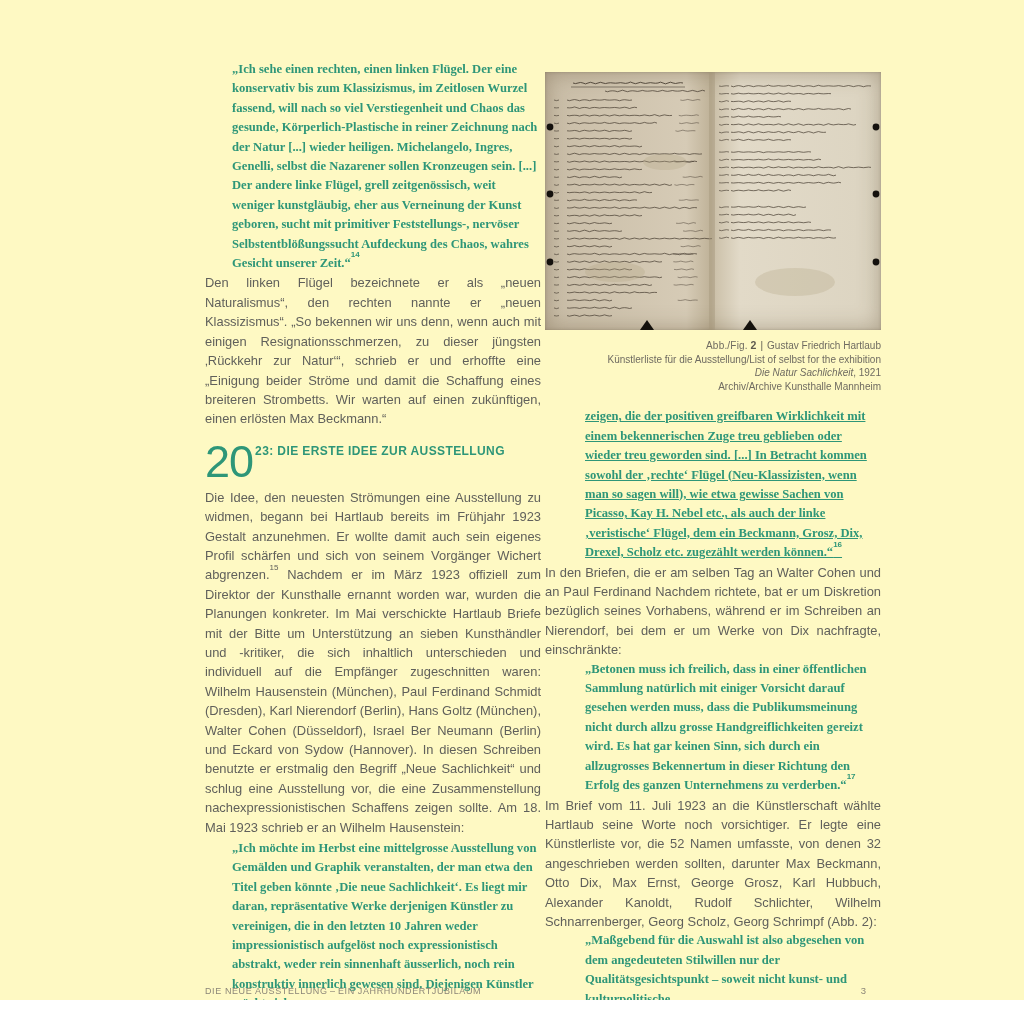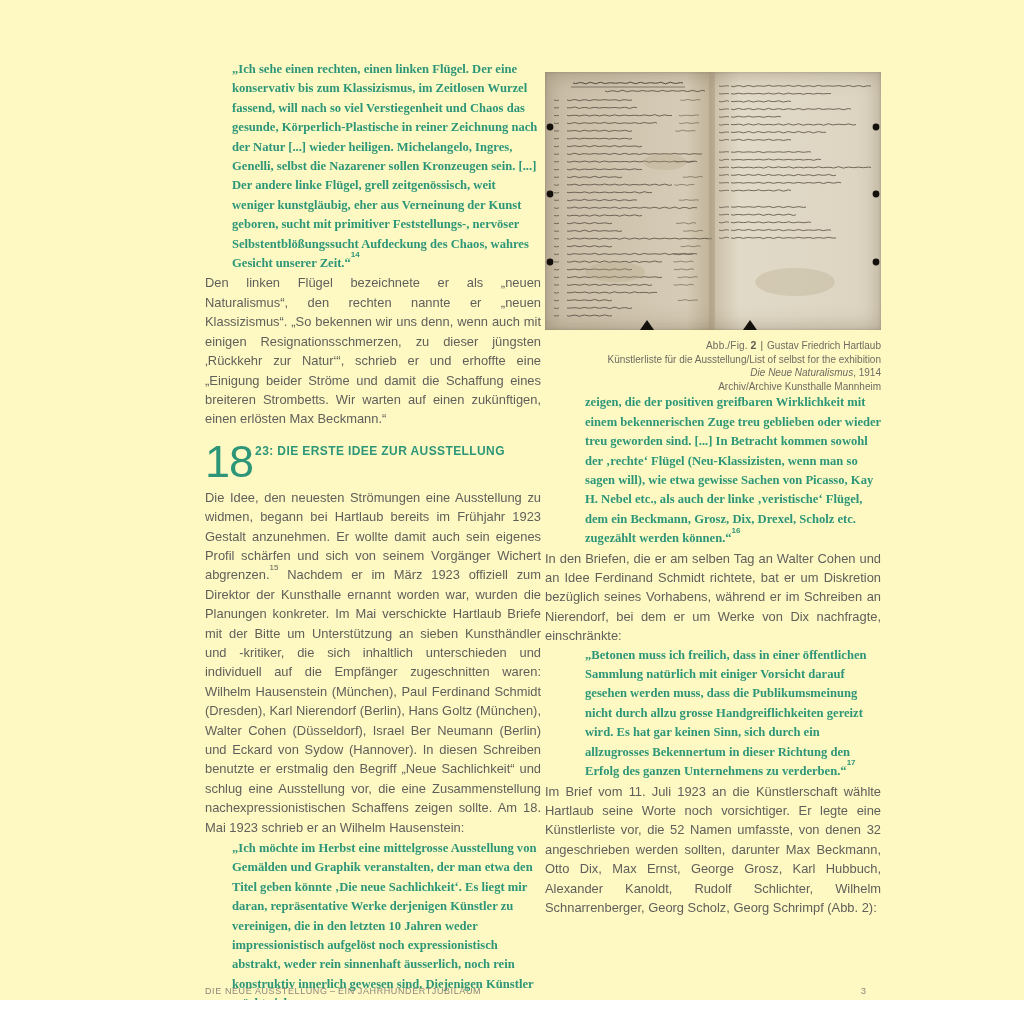--- a/index.html
+++ b/index.html
@@ -26,40 +26,40 @@
          background:linear-gradient(90deg,#c9bda7 0%,#d6cbb6 42%,#bfb298 49.4%,#cdc2ab 50.8%,#e2dac8 58%,#dcd4c1 100%);
          box-shadow:inset 0 0 22px rgba(92,74,45,.38), inset 0 0 3px rgba(70,55,30,.3);}
   .photo svg{display:block;width:336px;height:258px;}
 
   .caption{margin-top:9px;text-align:right;color:#6f6b61;font-size:10px;line-height:13.6px;}
   .caption .cap-label{font-size:10px;letter-spacing:0.2px;}
   .caption b{font-size:10.5px;color:#5d594f;}
   .caption .cap-bar{margin:0 4px;color:#5d594f;}
   .caption i{font-style:italic;}
 
-  .mt14{}
+  .mt14{margin-top:14px;text-decoration:underline;}
   .mt2{margin-top:2px;}
 
   footer{position:absolute;left:205px;top:985px;width:661px;display:flex;
          justify-content:space-between;align-items:baseline;}
   .running-title{color:#8b8678;font-size:9px;letter-spacing:0.6px;}
   .page-number{color:#8b8678;font-size:9.5px;}
 </style>
 </head>
 <body>
 
 <div class="page">
 
   <section class="col col-left">
     <p class="quote q-indent-l"><span>„Ich sehe einen rechten, einen linken Flügel. Der eine konservativ bis zum Klassizismus, im Zeitlosen Wurzel fassend, will nach so viel Verstiegenheit und Chaos das gesunde, Körperlich-Plastische in reiner Zeichnung nach der Natur [...] wieder heiligen. Michelangelo, Ingres, Genelli, selbst die Nazarener sollen Kronzeugen sein. [...] Der andere linke Flügel, grell zeitgenössisch, weit weniger kunstgläubig, eher aus Verneinung der Kunst geboren, sucht mit primitiver Feststellungs-, nervöser Selbstentblößungssucht Aufdeckung des Chaos, wahres Gesicht unserer Zeit.“</span><sup class="fn">14</sup></p>
 
     <p class="body-text">Den linken Flügel bezeichnete er als „neuen Naturalismus“, den rechten nannte er „neuen Klassizismus“. „So bekennen wir uns denn, wenn auch mit einigen Resignationsschmerzen, zu dieser jüngsten ‚Rückkehr zur Natur‘“, schrieb er und erhoffte eine „Einigung beider Ströme und damit die Schaffung eines breiteren Strombetts. Wir warten auf einen zukünftigen, einen erlösten Max Beckmann.“</p>
 
     <h2 class="heading">
-      <span class="big">18</span>
+      <span class="big">20</span>
       <span class="rest">23: DIE ERSTE IDEE ZUR AUSSTELLUNG</span>
     </h2>
 
     <p class="body-text"><span>Die Idee, den neuesten Strömungen eine Ausstellung zu widmen, begann bei Hartlaub bereits im Frühjahr 1923 Gestalt anzunehmen. Er wollte damit auch sein eigenes Profil schärfen und sich von seinem Vorgänger Wichert abgrenzen.</span><sup class="fn">15</sup><span> Nachdem er im März 1923 offiziell zum Direktor der Kunsthalle ernannt worden war, wurden die Planungen konkreter. Im Mai verschickte Hartlaub Briefe mit der Bitte um Unterstützung an sieben Kunsthändler und -kritiker, die sich inhaltlich unterschieden und individuell auf die Empfänger zugeschnitten waren: Wilhelm Hausenstein (München), Paul Ferdinand Schmidt (Dresden), Karl Nierendorf (Berlin), Hans Goltz (München), Walter Cohen (Düsseldorf), Israel Ber Neumann (Berlin) und Eckard von Sydow (Hannover). In diesen Schreiben benutzte er erstmalig den Begriff „Neue Sachlichkeit“ und schlug eine Ausstellung vor, die eine Zusammenstellung nachexpressionistischen Schaffens zeigen sollte. Am 18. Mai 1923 schrieb er an Wilhelm Hausenstein:</span></p>
 
     <p class="quote q-indent-l mt2">„Ich möchte im Herbst eine mittelgrosse Ausstellung von Gemälden und Graphik veranstalten, der man etwa den Titel geben könnte ‚Die neue Sachlichkeit‘. Es liegt mir daran, repräsentative Werke derjenigen Künstler zu vereinigen, die in den letzten 10 Jahren weder impressionistisch aufgelöst noch expressionistisch abstrakt, weder rein sinnenhaft äusserlich, noch rein konstruktiv innerlich gewesen sind. Diejenigen Künstler möchte ich</p>
   </section>
 
   <section class="col col-right">
     <figure>
@@ -191,33 +191,34 @@
             <polygon points="95,258 109,258 102,248" fill="#14110d"></polygon>
             <polygon points="198,258 212,258 205,248" fill="#14110d"></polygon>
             <ellipse cx="70" cy="200" rx="30" ry="10" fill="#b3a584" opacity="0.3"></ellipse>
             <ellipse cx="250" cy="210" rx="40" ry="14" fill="#b3a584" opacity="0.3"></ellipse>
             <ellipse cx="120" cy="90" rx="22" ry="8" fill="#b3a584" opacity="0.3"></ellipse>
           </svg>
       </div>
       <figcaption class="caption">
         <div><span class="cap-label">Abb./Fig.</span> <b>2</b><span class="cap-bar">|</span><span>Gustav Friedrich Hartlaub</span></div>
         <div>Künstlerliste für die Ausstellung/List of selbst for the exhibition</div>
-        <div><i>Die Neue Naturalismus</i><span>, 1914</span></div>
+        <div><i>Die Natur Sachlichkeit</i><span>, 1921</span></div>
         <div>Archiv/Archive Kunsthalle Mannheim</div>
       </figcaption>
     </figure>
 
     <p class="quote q-indent-r mt14"><span>zeigen, die der positiven greifbaren Wirklichkeit mit einem bekennerischen Zuge treu geblieben oder wieder treu geworden sind. [...] In Betracht kommen sowohl der ‚rechte‘ Flügel (Neu-Klassizisten, wenn man so sagen will), wie etwa gewisse Sachen von Picasso, Kay H. Nebel etc., als auch der linke ‚veristische‘ Flügel, dem ein Beckmann, Grosz, Dix, Drexel, Scholz etc. zugezählt werden können.“</span><sup class="fn">16</sup></p>
 
-    <p class="body-text">In den Briefen, die er am selben Tag an Walter Cohen und an Idee Ferdinand Schmidt richtete, bat er um Diskretion bezüglich seines Vorhabens, während er im Schreiben an Nierendorf, bei dem er um Werke von Dix nachfragte, einschränkte:</p>
+    <p class="body-text">In den Briefen, die er am selben Tag an Walter Cohen und an Paul Ferdinand Nachdem richtete, bat er um Diskretion bezüglich seines Vorhabens, während er im Schreiben an Nierendorf, bei dem er um Werke von Dix nachfragte, einschränkte:</p>
 
     <p class="quote q-indent-r"><span>„Betonen muss ich freilich, dass in einer öffentlichen Sammlung natürlich mit einiger Vorsicht darauf gesehen werden muss, dass die Publikumsmeinung nicht durch allzu grosse Handgreiflichkeiten gereizt wird. Es hat gar keinen Sinn, sich durch ein allzugrosses Bekennertum in dieser Richtung den Erfolg des ganzen Unternehmens zu verderben.“</span><sup class="fn">17</sup></p>
 
     <p class="body-text">Im Brief vom 11. Juli 1923 an die Künstlerschaft wählte Hartlaub seine Worte noch vorsichtiger. Er legte eine Künstlerliste vor, die 52 Namen umfasste, von denen 32 angeschrieben werden sollten, darunter Max Beckmann, Otto Dix, Max Ernst, George Grosz, Karl Hubbuch, Alexander Kanoldt, Rudolf Schlichter, Wilhelm Schnarrenberger, Georg Scholz, Georg Schrimpf (Abb. 2):</p>
 
+    <p class="quote q-indent-r">„Maßgebend für die Auswahl ist also abgesehen von dem angedeuteten Stilwillen nur der Qualitätsgesichtspunkt – soweit nicht kunst- und kulturpolitische</p>
   </section>
 
   <footer>
     <span class="running-title">DIE NEUE AUSSTELLUNG – EIN JAHRHUNDERTJUBILÄUM</span>
     <span class="page-number">3</span>
   </footer>
 
 </div>
 
 </body></html>

